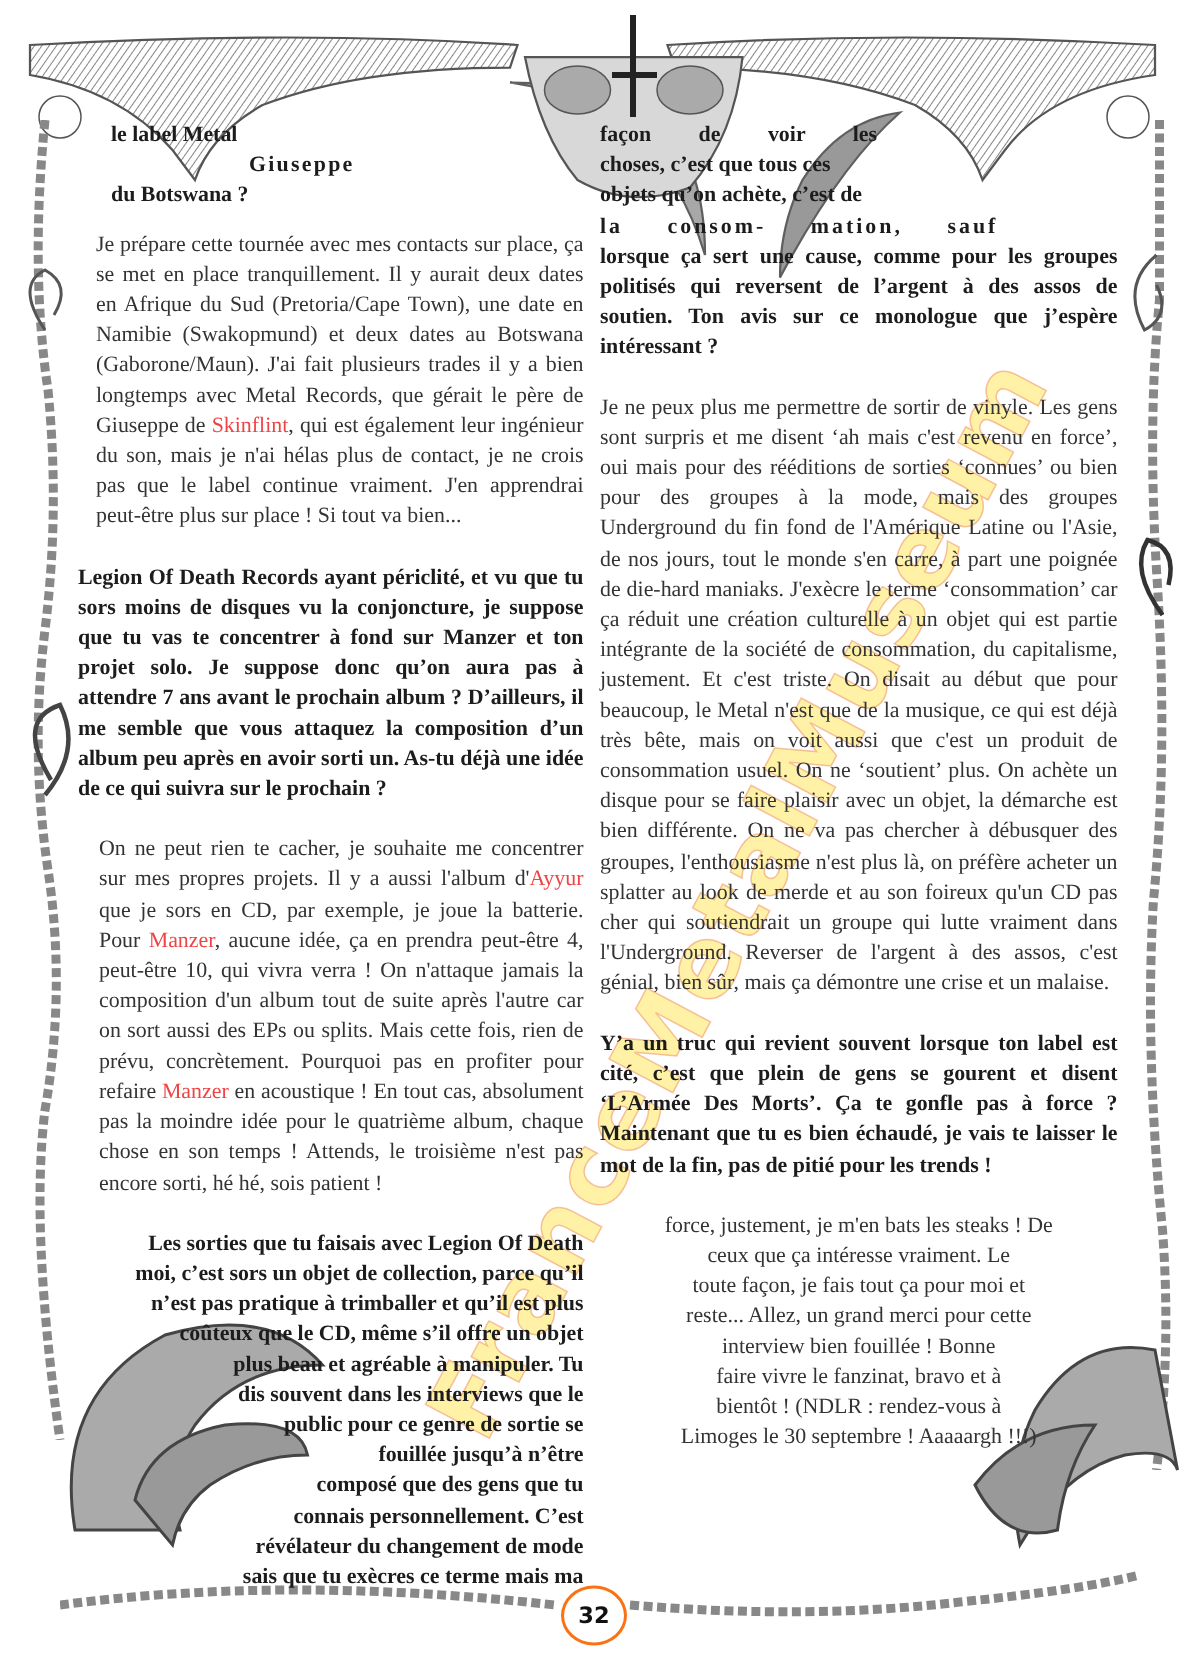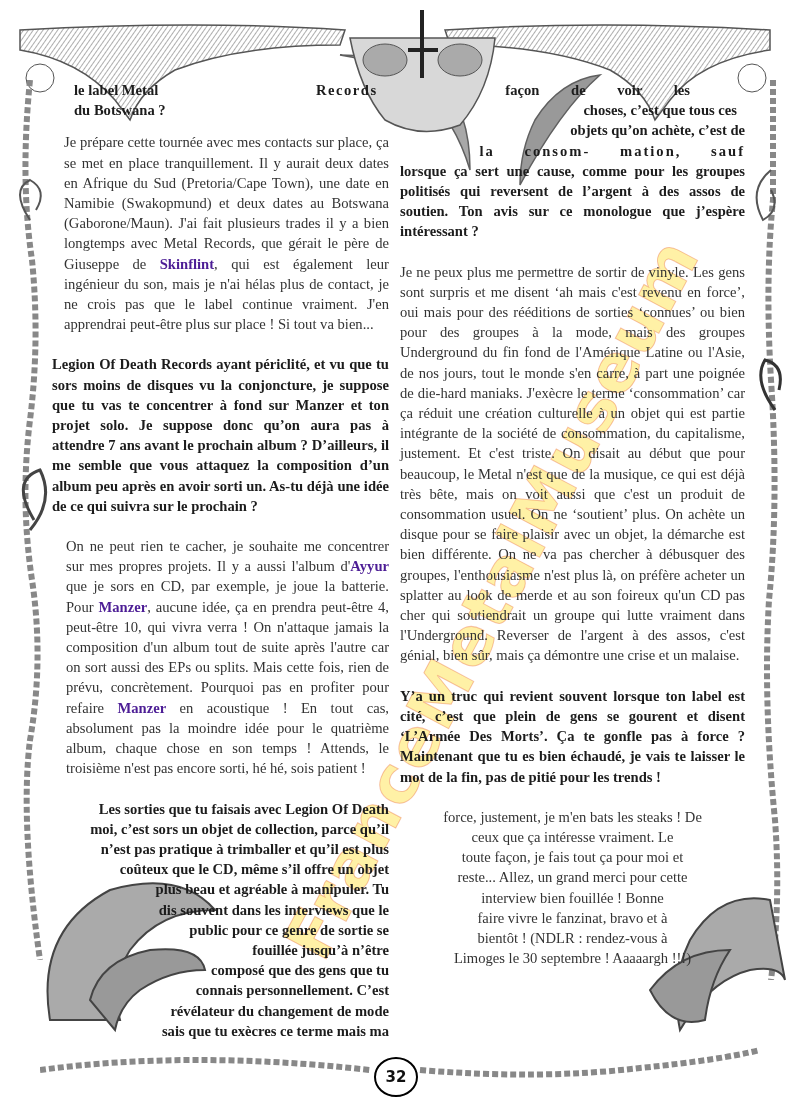--- a/index.html
+++ b/index.html
@@ -12,24 +12,24 @@
   .q { font-weight: bold; color: #1c1c1c; }
   .a { color: #333; }
   .gap { height: 20px; }
   .left { left: 52px; width: 337px; }
   .right { left: 400px; width: 345px; }
   .watermark { position: absolute; left: 90px; top: 560px; transform: rotate(-62deg);
                font-family: "DejaVu Sans", sans-serif; font-weight: bold; font-size: 66px;
                color: rgba(255, 214, 0, 0.35); -webkit-text-stroke: 1px rgba(230, 90, 40, 0.35);
                letter-spacing: 2px; white-space: nowrap; pointer-events: none; }
   .pagenum { position: absolute; left: 374px; top: 1057px; width: 40px; height: 36px;
-             border: 2px solid #000000; border-radius: 50%; background: #fff;
+             border: 2px solid #f97316; border-radius: 50%; background: #fff;
              display: flex; align-items: center; justify-content: center;
              font-family: "DejaVu Sans", sans-serif; font-weight: bold; font-size: 15px; color: #111; text-align: center; }
-  b { font-weight: bold; color: #4c1d95; }
+  b { font-weight: normal; color: #ef4444; }
 </style>
 </head>
 <body>
 
 <div class="page">
 
   <svg class="deco" style="left:0;top:0" width="790" height="200" viewBox="0 0 790 200">
     <defs>
       <pattern id="hatch" width="4" height="4" patternUnits="userSpaceOnUse" patternTransform="rotate(35)">
         <line x1="0" y1="0" x2="0" y2="4" stroke="#777" stroke-width="1.2"></line>
@@ -78,23 +78,23 @@
   </svg>
 
   <svg class="deco" style="left:40px;top:1040px" width="740" height="60" viewBox="0 0 740 60">
     <path d="M0 30 Q150 10 330 30 M380 30 Q500 40 600 28 Q680 20 720 10" fill="none" stroke="#888" stroke-width="6" stroke-dasharray="6 3"></path>
   </svg>
 
   <div class="watermark">FranceMetalMuseum</div>
 
   <div class="col left" style="top:80px">
     <div class="q" style="padding-left:22px;">
-      <div style="display:flex;">
+      <div style="display:flex;flex-direction:column;">
         <span style="width:150px">le label Metal</span>
-        <span style="margin-left:92px;letter-spacing:1.5px">Records</span>
+        <span style="margin-left:92px;letter-spacing:1.5px">Giuseppe</span>
       </div>
       <div>du Botswana ?</div>
     </div>
     <div style="height:12px"></div>
     <p class="a" style="padding-left:12px;">
       <span>Je prépare cette tournée avec mes contacts sur place, ça se met en place tranquillement. Il y aurait deux dates en Afrique du Sud (Pretoria/Cape Town), une date en Namibie (Swakopmund) et deux dates au Botswana (Gaborone/Maun). J'ai fait plusieurs trades il y a bien longtemps avec Metal Records, que gérait le père de Giuseppe de </span><b>Skinflint</b><span>, qui est également leur ingénieur du son, mais je n'ai hélas plus de contact, je ne crois pas que le label continue vraiment. J'en apprendrai peut-être plus sur place ! Si tout va bien...</span>
     </p>
     <div class="gap"></div>
     <p class="q">Legion Of Death Records ayant périclité, et vu que tu sors moins de disques vu la conjoncture, je suppose que tu vas te concentrer à fond sur Manzer et ton projet solo. Je suppose donc qu’on aura pas à attendre 7 ans avant le prochain album ? D’ailleurs, il me semble que vous attaquez la composition d’un album peu après en avoir sorti un. As-tu déjà une idée de ce qui suivra sur le prochain ?</p>
     <div class="gap"></div>
@@ -112,21 +112,21 @@
       <div>public pour ce genre de sortie se</div>
       <div>fouillée jusqu’à n’être</div>
       <div>composé que des gens que tu</div>
       <div>connais personnellement. C’est</div>
       <div>révélateur du changement de mode</div>
       <div>sais que tu exècres ce terme mais ma</div>
     </div>
   </div>
 
   <div class="col right" style="top:80px">
-    <div class="q" style="text-align:right;">
+    <div class="q" style="">
       <div style="padding-right:55px;word-spacing:28px">façon de voir les</div>
       <div style="padding-right:8px">choses, c’est que tous ces</div>
       <div>objets qu’on achète, c’est de</div>
       <div style="letter-spacing:2px;word-spacing:24px">la consom- mation, sauf</div>
     </div>
     <p class="q">lorsque ça sert une cause, comme pour les groupes politisés qui reversent de l’argent à des assos de soutien. Ton avis sur ce monologue que j’espère intéressant ?</p>
     <div class="gap"></div>
     <p class="a">Je ne peux plus me permettre de sortir de vinyle. Les gens sont surpris et me disent ‘ah mais c'est revenu en force’, oui mais pour des rééditions de sorties ‘connues’ ou bien pour des groupes à la mode, mais des groupes Underground du fin fond de l'Amérique Latine ou l'Asie, de nos jours, tout le monde s'en carre, à part une poignée de die-hard maniaks. J'exècre le terme ‘consommation’ car ça réduit une création culturelle à un objet qui est partie intégrante de la société de consommation, du capitalisme, justement. Et c'est triste. On disait au début que pour beaucoup, le Metal n'est que de la musique, ce qui est déjà très bête, mais on voit aussi que c'est un produit de consommation usuel. On ne ‘soutient’ plus. On achète un disque pour se faire plaisir avec un objet, la démarche est bien différente. On ne va pas chercher à débusquer des groupes, l'enthousiasme n'est plus là, on préfère acheter un splatter au look de merde et au son foireux qu'un CD pas cher qui soutiendrait un groupe qui lutte vraiment dans l'Underground. Reverser de l'argent à des assos, c'est génial, bien sûr, mais ça démontre une crise et un malaise.</p>
     <div class="gap"></div>
     <p class="q">Y’a un truc qui revient souvent lorsque ton label est cité, c’est que plein de gens se gourent et disent ‘L’Armée Des Morts’. Ça te gonfle pas à force ? Maintenant que tu es bien échaudé, je vais te laisser le mot de la fin, pas de pitié pour les trends !</p>

